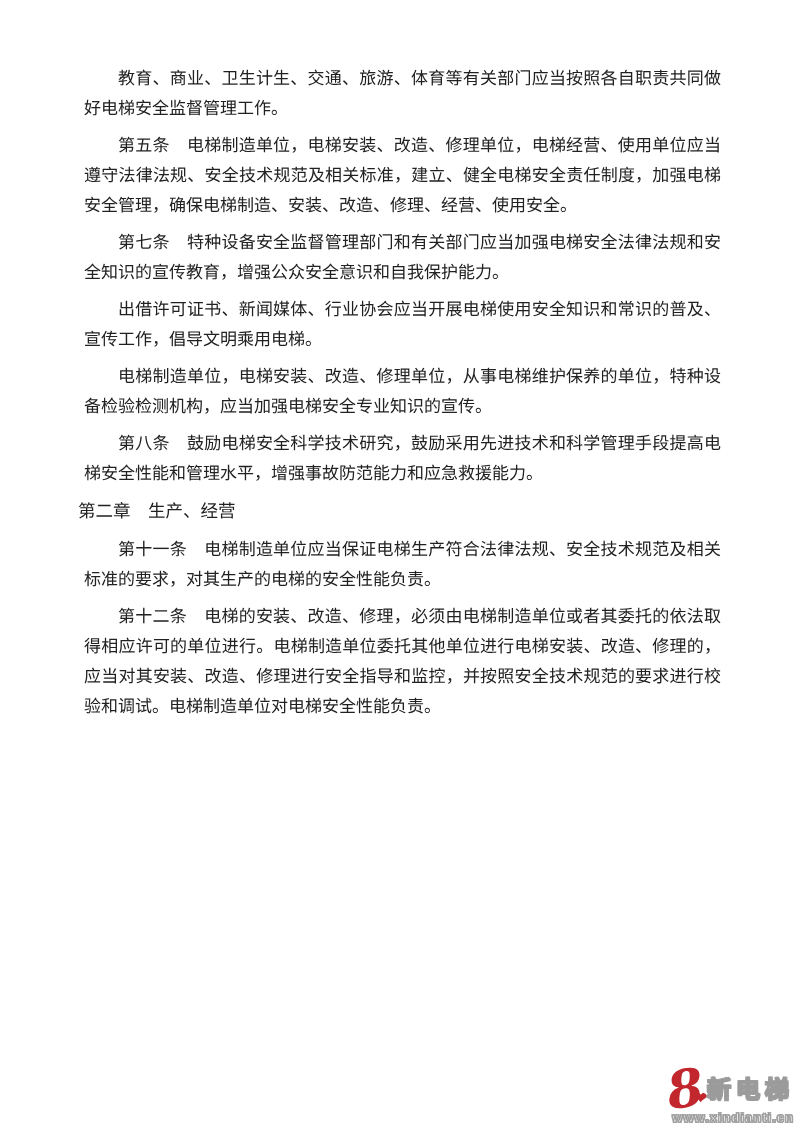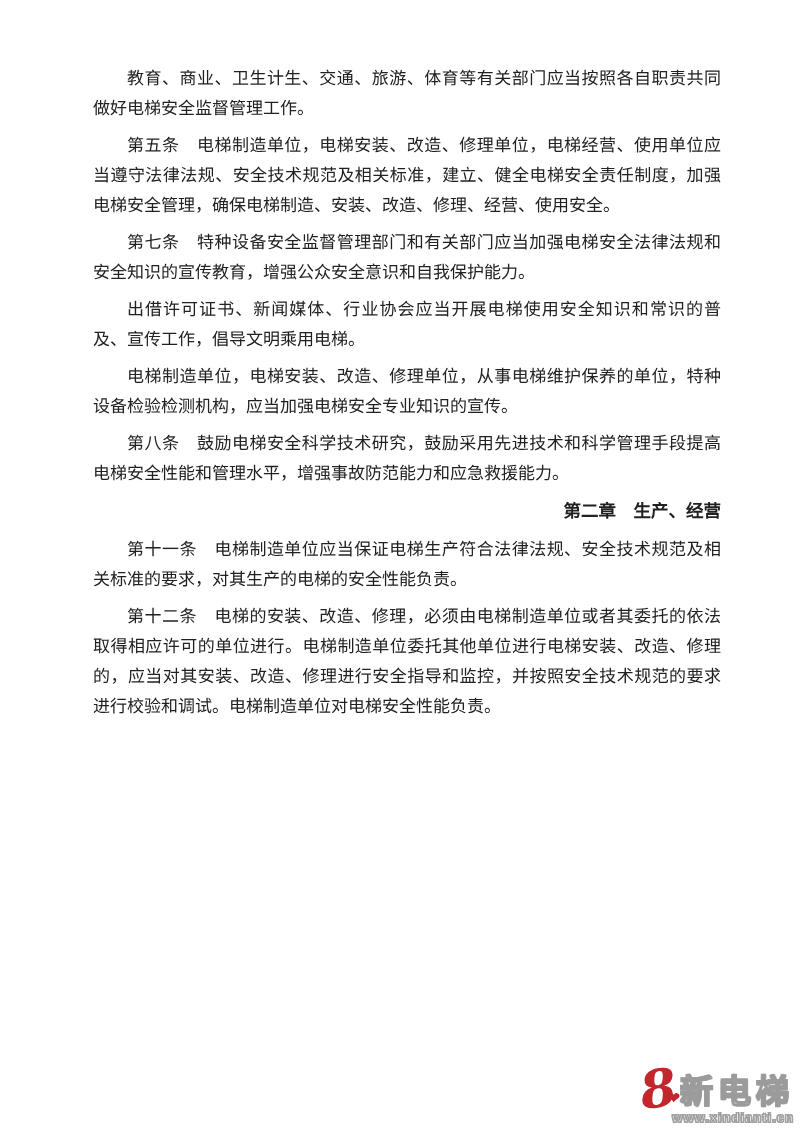--- a/index.html
+++ b/index.html
@@ -16,26 +16,26 @@
     left: 78px;
     top: 64px;
     width: 643px;
     color: #212121;
     font-size: 17px;
     line-height: 30px;
     text-align: justify;
   }
   .para {
     text-indent: 2em;
-    margin: 0 0 7px 15px;
+    margin: 0 0 7px 6px;
     word-break: break-all;
   }
   .chapter {
-    font-weight: bold;
-    text-align: right;
+    font-weight: normal;
+    text-align: left;
     text-indent: 0;
     margin: 6px 0 9px 0;
     font-size: 17.5px;
   }
   
   .logo {
     position: absolute;
     right: 6px;
     bottom: 8px;
     width: 170px;
@@ -64,23 +64,23 @@
     position: absolute;
     right: -2px;
     bottom: 2px;
     font-size: 15px;
     line-height: 1;
     color: #c1272d;
     transform: rotate(10deg);
     font-style: normal;
   }
   .logo-name {
-    font-family: Liberation Sans, sans-serif;
+    font-family: Liberation Mono, monospace;
     font-weight: bold;
-    font-size: 33px;
+    font-size: 24px;
     line-height: 36px;
     letter-spacing: 5px;
     color: #ffffff;
     -webkit-text-stroke: 1.5px #9b9b9b;
     text-shadow:
       -1px -1px 0 #a6a6a6, 1px -1px 0 #a6a6a6,
       -1px  1px 0 #a6a6a6, 1px  1px 0 #a6a6a6;
   }
   .logo-url {
     font-family: "Liberation Sans", "DejaVu Sans", sans-serif;

